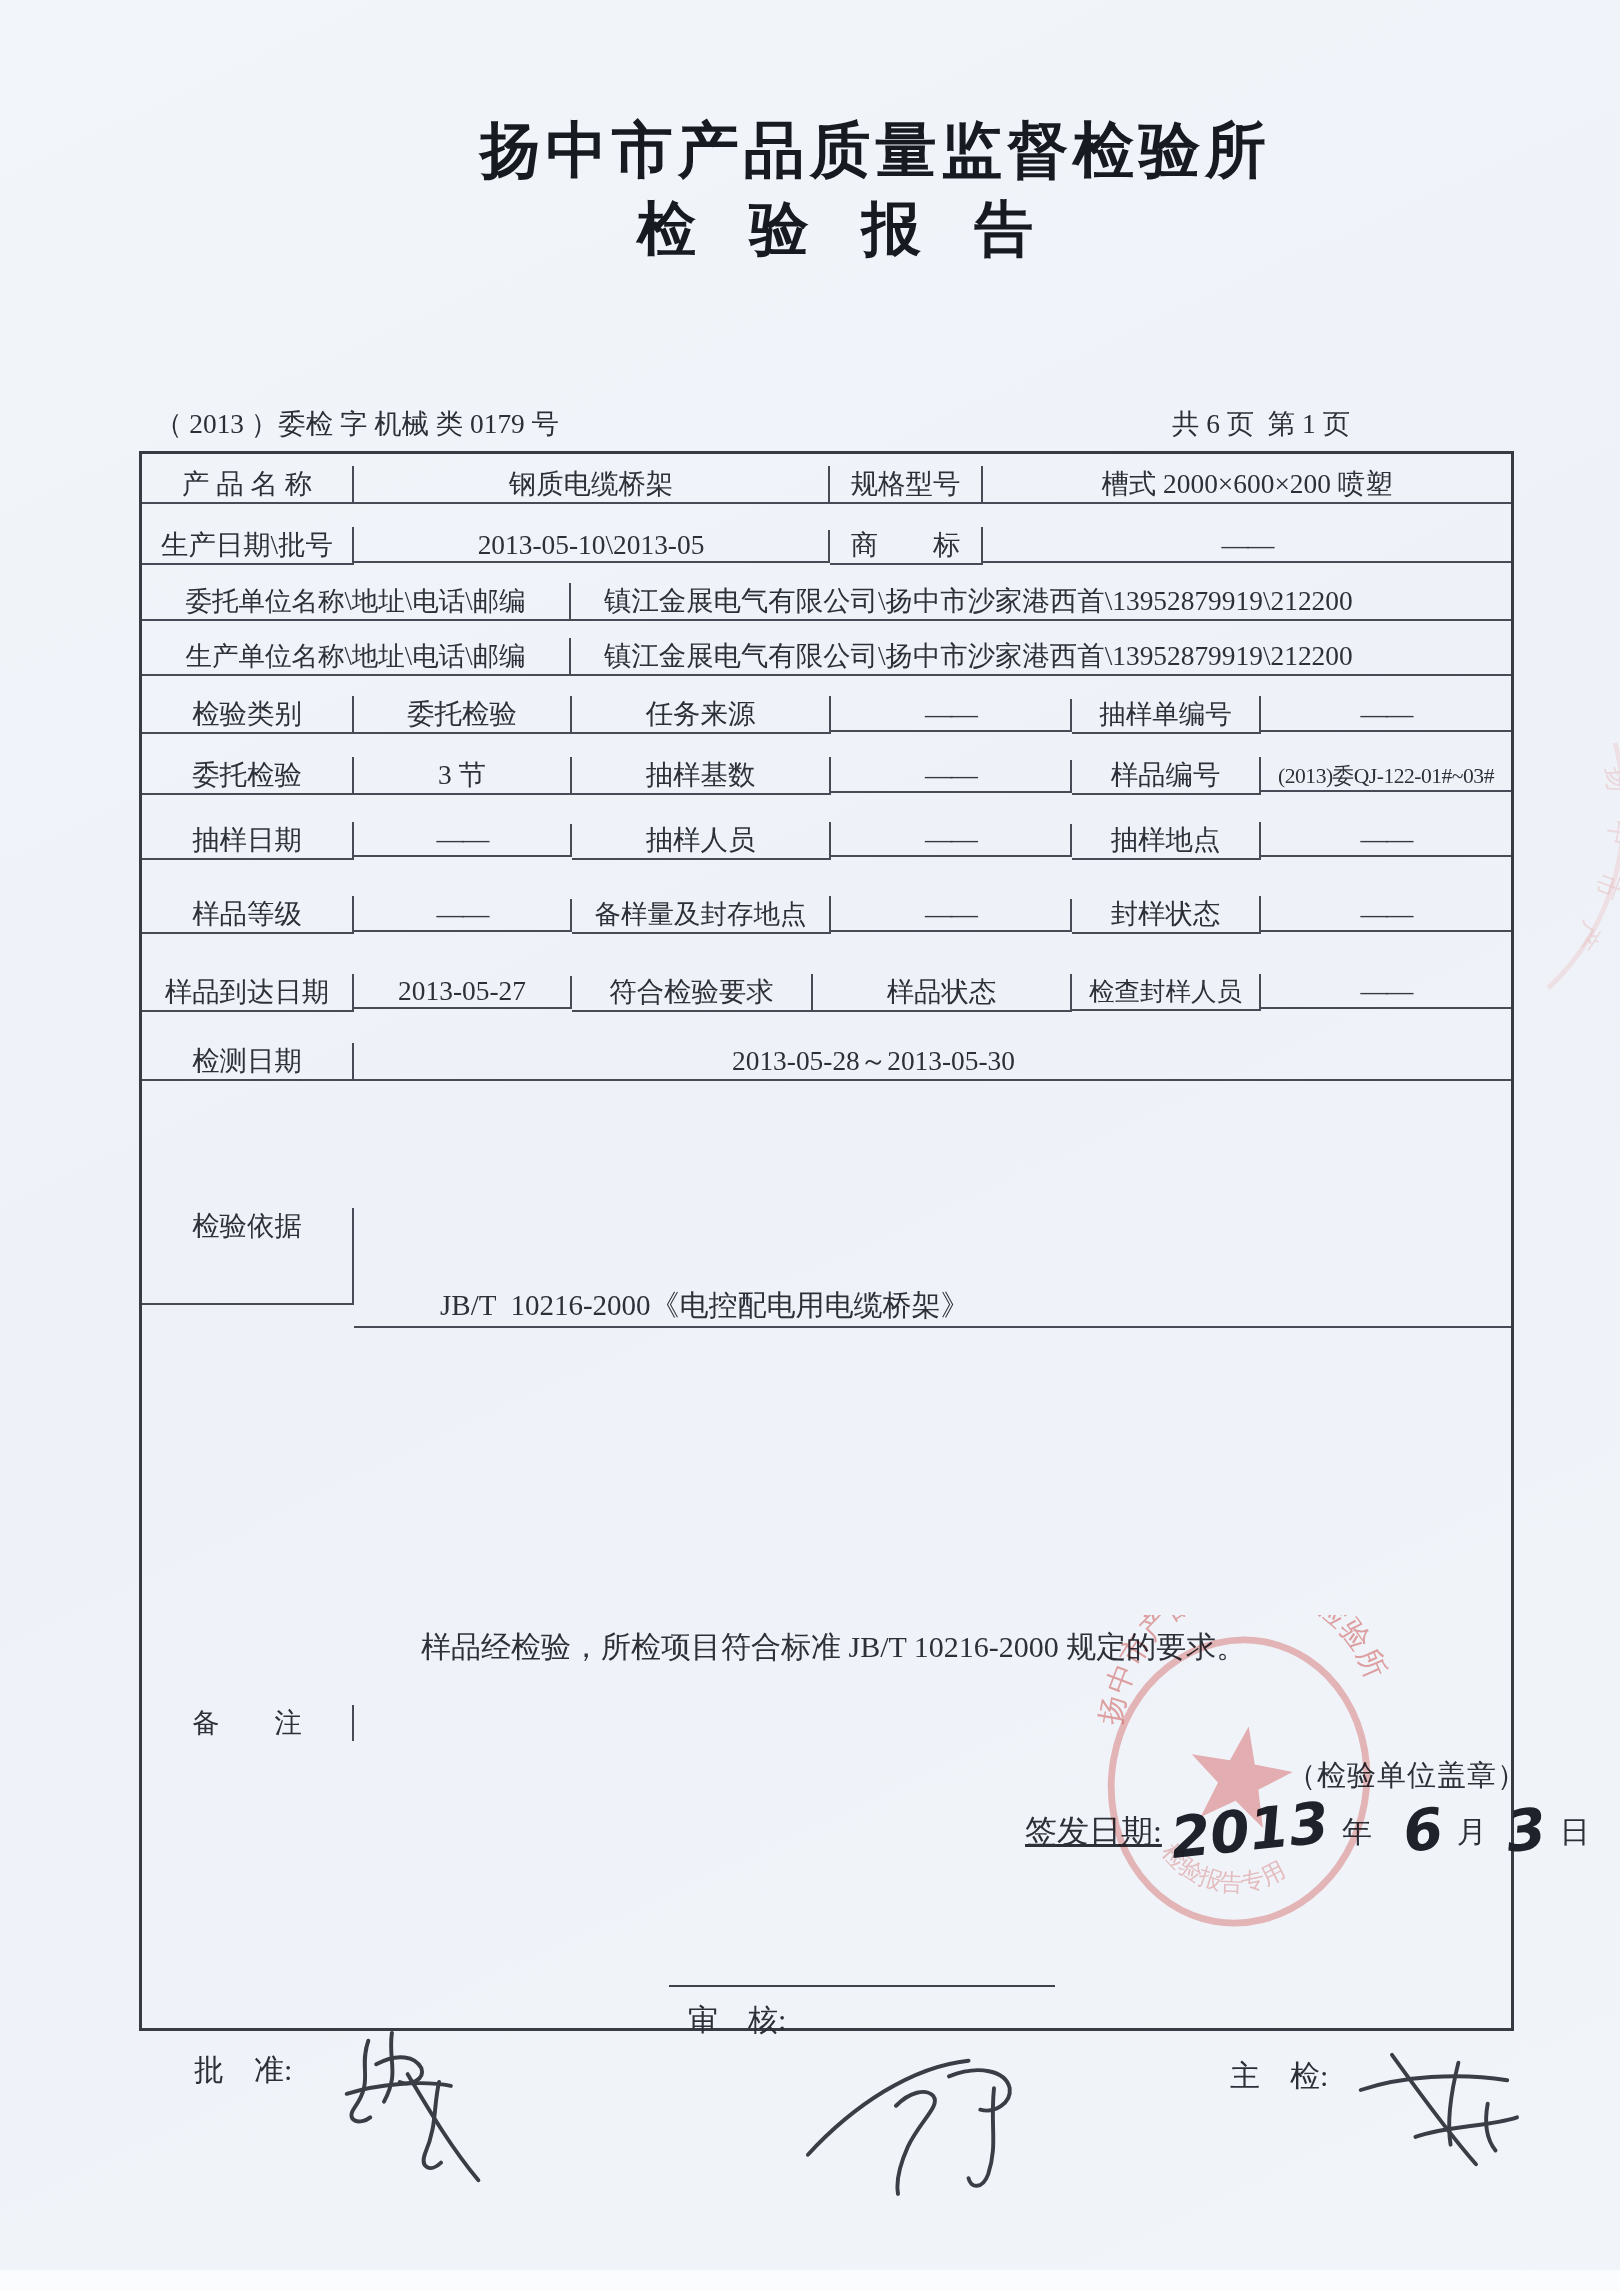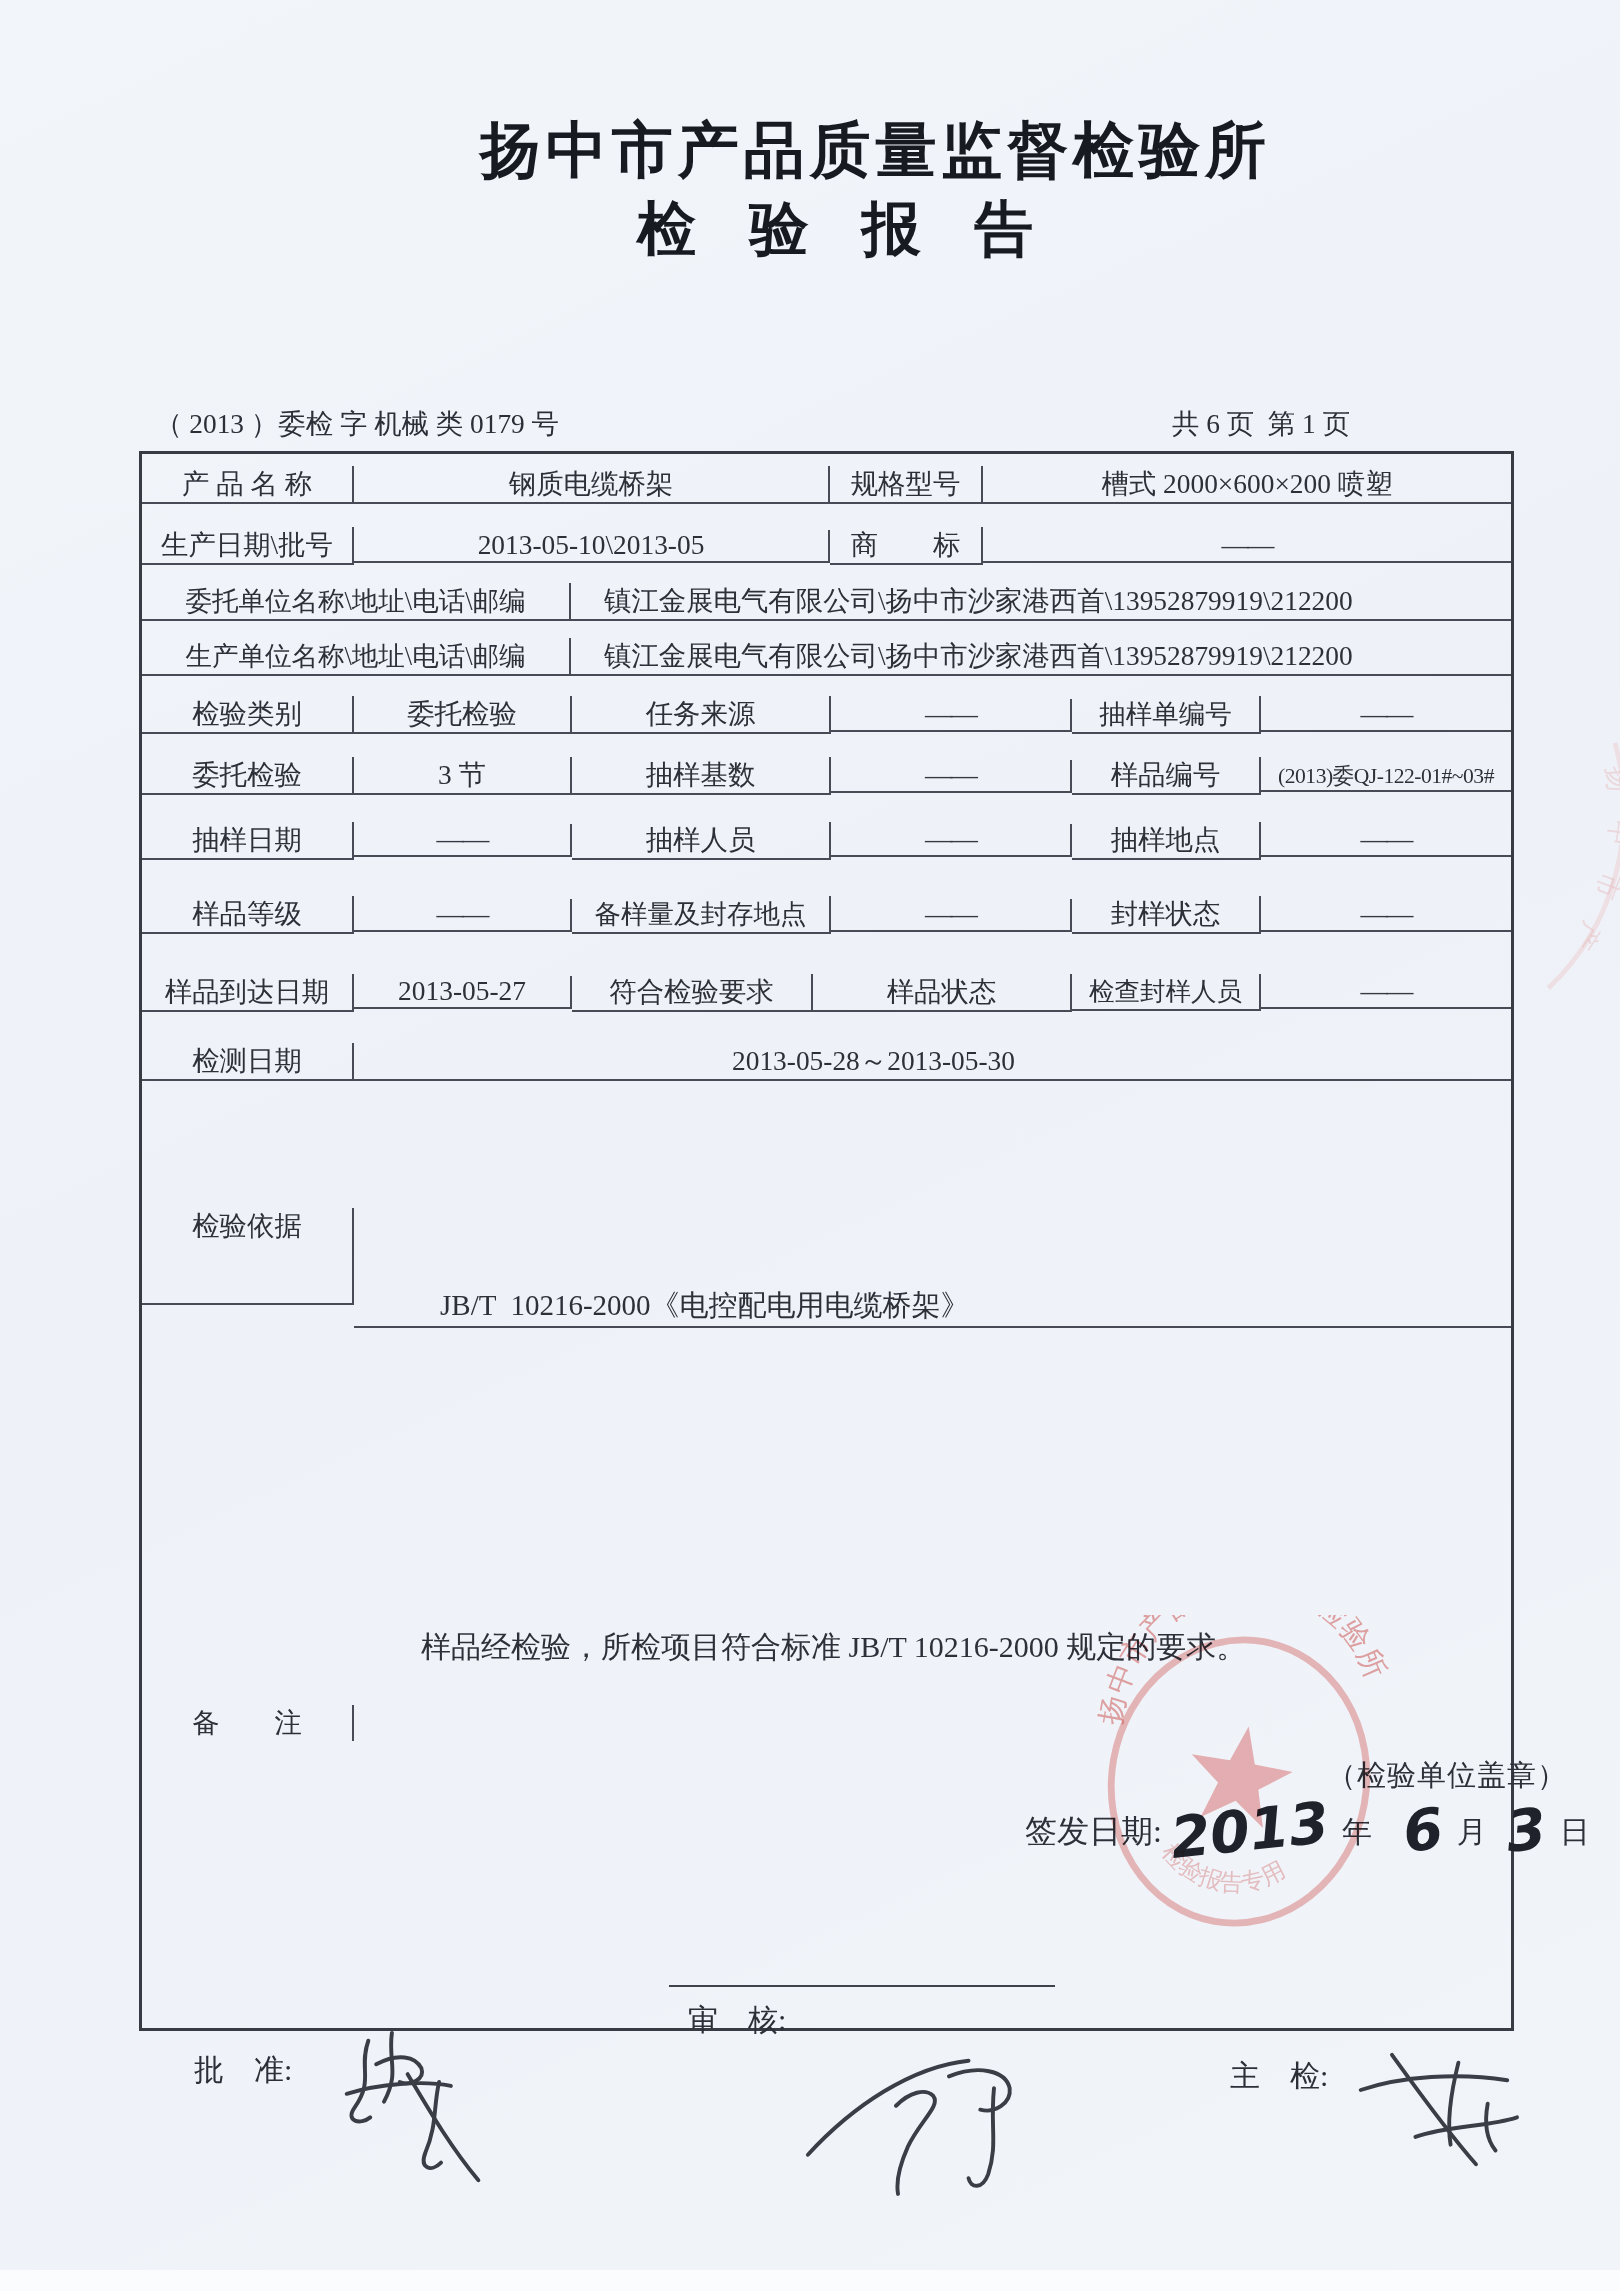--- a/index.html
+++ b/index.html
@@ -33,23 +33,23 @@
   }
   .c.last{border-right:none;}
   .rlast .c{border-bottom:none;}
   .c.left{justify-content:flex-start;text-align:left;padding-left:33px;}
   .c.small{font-size:21.6px;letter-spacing:-0.5px;}
   .c.basis-cell{align-items:flex-start;justify-content:flex-start;padding-top:101px;padding-left:86px;font-size:29px;white-space:pre-wrap;}
   .c.pad-up{padding-bottom:59px;}
   .c.rel{position:relative;}
   .dash{letter-spacing:-2px;color:#363942;}
   .conclusion-text{left:421px;top:1627px;font-size:30px;width:882px;color:#2d3039;}
-  .seal-note{left:1287px;top:1756px;font-size:29px;letter-spacing:1px;color:#2d3039;white-space:nowrap;margin-left:40px;}
+  .seal-note{left:1287px;top:1756px;font-size:29px;letter-spacing:1px;color:#2d3039;white-space:nowrap;}
   .issue-line{left:1025px;top:1798px;display:flex;align-items:flex-end;white-space:nowrap;}
-  .issue-label{font-size:32px;line-height:1;padding-bottom:7.8px;}
+  .issue-label{font-size:32px;line-height:1;padding-bottom:7.8px;text-decoration:underline;}
   .unit{font-size:30px;line-height:1;padding-bottom:7.8px;margin:0 5.9px;}
   .hand{
     font-family:"DejaVu Sans",sans-serif;font-style:italic;font-weight:700;
     font-size:57px;line-height:1;color:#20222b;display:inline-block;
     transform:rotate(-6deg) translateY(3.9px);margin:0 7.8px;
   }
   .remark-line{left:669px;top:1985px;width:386px;border-top:2.9px solid #3f424b;height:0;}
   .sig-label{font-size:30px;white-space:pre-wrap;color:#2c2f38;}
   .stamp{mix-blend-mode:multiply;opacity:.85;pointer-events:none;}
   .edge-stamp{opacity:.55;pointer-events:none;}

